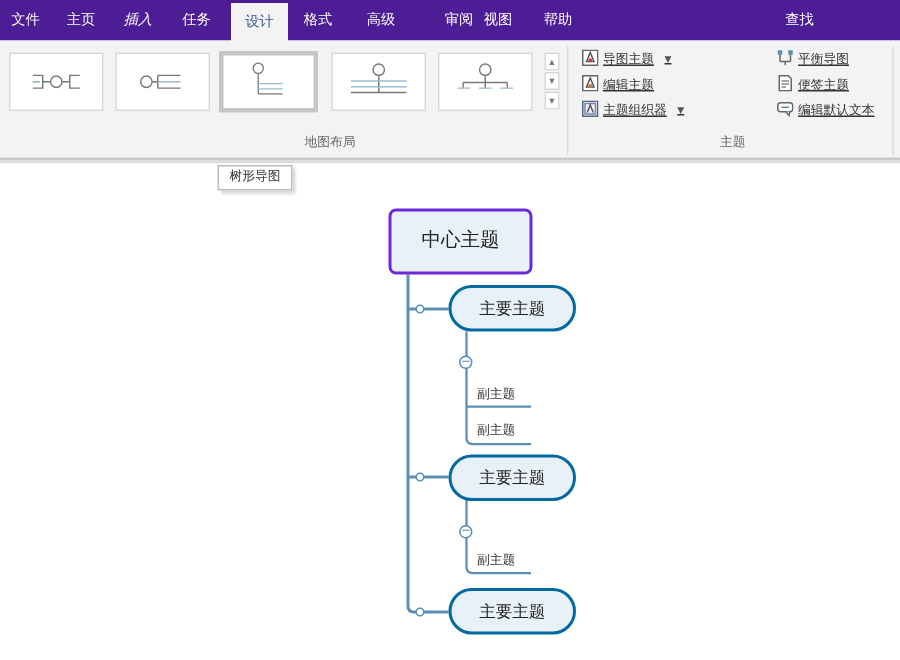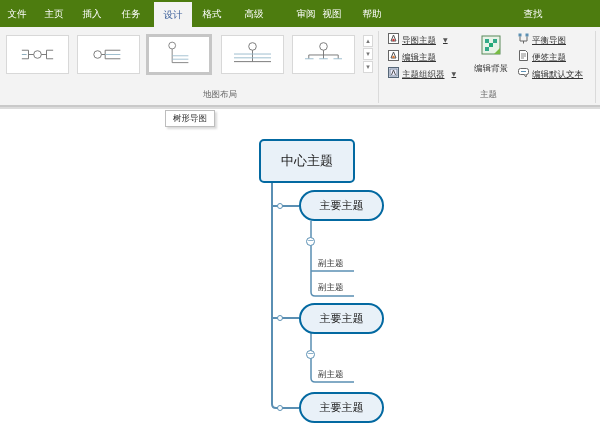--- a/index.html
+++ b/index.html
@@ -1,20 +1,20 @@
 <!DOCTYPE html>
 <html><head>
 <meta charset="utf-8">
 <style>
   * { box-sizing: border-box; margin: 0; padding: 0; }
   html, body { width: 600px; height: 440px; overflow: hidden; background: #ffffff; font-family: "DejaVu Sans", sans-serif; }
   .app { position: relative; width: 600px; height: 440px; }
 
   
-  .menubar { position: absolute; left: 0; top: 0; width: 600px; height: 27px; background: #4d7c0f; }
+  .menubar { position: absolute; left: 0; top: 0; width: 600px; height: 27px; background: #4c1d95; }
   .tab { position: absolute; top: 0; height: 27px; line-height: 28px; font-size: 9.5px; color: #ffffff; text-align: center; cursor: pointer; }
   .tab.active { background: #f3f3f3; color: #3b5f9a; top: 2px; height: 26px; line-height: 25px; }
 
   
   .ribbon { position: absolute; left: 0; top: 27px; width: 600px; height: 80px; background: #f3f3f3; border-bottom: 2px solid #c9c9c9; }
   .ribbon-bottom-shadow { position: absolute; left: 0; top: 107px; width: 600px; height: 2px; background: #dcdcdc; }
 
   .gallery-item { position: absolute; top: 8px; width: 63px; height: 39px; background: #ffffff; border: 1px solid #d8d8d8; cursor: pointer; }
   .gallery-item.selected { border: 3px solid #c6c6c6; top: 7px; height: 41px; width: 66px; }
   .gallery-item svg { position: absolute; left: 0; top: 0; width: 100%; height: 100%; }
@@ -26,40 +26,40 @@
 
   .rb-small { position: absolute; height: 14px; font-size: 8.5px; color: #333; line-height: 14px; white-space: nowrap; cursor: pointer; display: flex; align-items: flex-start; gap: 3px; text-decoration: underline; }
   .rb-small .ico { width: 11px; height: 11px; display: inline-block; position: relative; }
   .rb-small .caret { font-size: 6px; color: #555; margin-left: 4px; }
 
   .rb-large { position: absolute; left: 470px; top: 8px; width: 42px; height: 48px; cursor: pointer; text-align: center; }
   .rb-large .bigico { width: 20px; height: 20px; margin: 0 auto; position: relative; }
   .rb-large .lbl { font-size: 8.5px; color: #333; margin-top: 8px; white-space: nowrap; }
 
   
-  .tooltip { position: absolute; left: 145px; top: 110px; width: 50px; height: 17px; background: #ffffff; border: 1px solid #bdbdbd; box-shadow: 2px 2px 2px rgba(0,0,0,0.15); font-size: 8.5px; color: #333; text-align: center; line-height: 15px; margin-left: 20px; }
+  .tooltip { position: absolute; left: 145px; top: 110px; width: 50px; height: 17px; background: #ffffff; border: 1px solid #bdbdbd; box-shadow: 2px 2px 2px rgba(0,0,0,0.15); font-size: 8.5px; color: #333; text-align: center; line-height: 15px; }
 
   
   .canvas { position: absolute; left: 0; top: 109px; width: 600px; height: 331px; background: #ffffff; }
   .mm-svg { position: absolute; left: 0; top: 0; width: 600px; height: 440px; pointer-events: none; }
 
-  .central { position: absolute; left: 259px; top: 139px; width: 96px; height: 44px; background: #e9f1f8; border: 2px solid #0369a1; border-radius: 5px; font-size: 13px; color: #222; text-align: center; line-height: 40px; cursor: pointer; }
+  .central { position: absolute; left: 259px; top: 139px; width: 96px; height: 44px; background: #e9f1f8; border: 2px solid #6d28d9; border-radius: 5px; font-size: 13px; color: #222; text-align: center; line-height: 40px; cursor: pointer; }
   .main-topic { position: absolute; left: 299px; width: 85px; height: 31px; background: #e9f1f8; border: 2px solid #0369a1; border-radius: 16px; font-size: 11px; color: #222; text-align: center; line-height: 27px; cursor: pointer; }
   .sub-topic { position: absolute; left: 318px; width: 36px; height: 14px; font-size: 8.5px; color: #333; line-height: 14px; cursor: pointer; text-align: left; }
   .collapse { position: absolute; width: 9px; height: 9px; border: 1px solid #5a8fb3; border-radius: 50%; background: #fff; font-size: 8px; line-height: 6px; text-align: center; color: #5a8fb3; cursor: pointer; }
 </style>
 </head>
 <body>
 
 <div class="app">
 
   <div class="menubar">
     <div class="tab" style="left:4px;width:26px;">文件</div>
     <div class="tab" style="left:40px;width:28px;">主页</div>
-    <div class="tab" style="left:78px;width:28px;">插入</div>
+    <div class="tab" style="left:78px;width:28px;font-style:italic;">插入</div>
     <div class="tab" style="left:117px;width:28px;">任务</div>
     <div class="tab active" style="left:154px;width:38px;">设计</div>
     <div class="tab" style="left:198px;width:28px;">格式</div>
     <div class="tab" style="left:240px;width:28px;">高级</div>
     <div class="tab" style="left:292px;width:28px;">审阅</div>
     <div class="tab" style="left:318px;width:28px;">视图</div>
     <div class="tab" style="left:358px;width:28px;">帮助</div>
     <div class="tab" style="left:518px;width:30px;">查找</div>
   </div>
 
@@ -150,33 +150,20 @@
         <svg viewBox="0 0 11 11" width="11" height="11">
             <rect x="0.5" y="0.5" width="10" height="10" fill="#eef" stroke="#567"></rect>
             <rect x="2" y="2" width="7" height="7" fill="none" stroke="#789"></rect>
             <path d="M3.5 8 L5.5 3 L7.5 8" fill="none" stroke="#555"></path>
           </svg>
       </span>
       <span>主题组织器</span>
       <span class="caret">▼</span>
     </div>
 
-    <div class="rb-large">
-      <div class="bigico">
-        <svg viewBox="0 0 20 20" width="20" height="20">
-          <rect x="1" y="1" width="18" height="18" fill="#e8f3e8" stroke="#5a8a5a"></rect>
-          <rect x="4" y="4" width="4" height="4" fill="#3a8"></rect>
-          <rect x="12" y="4" width="4" height="4" fill="#3a8"></rect>
-          <rect x="8" y="8" width="4" height="4" fill="#2a7"></rect>
-          <rect x="4" y="12" width="4" height="4" fill="#3a8"></rect>
-          <path d="M13 19 L19 13 L19 19 Z" fill="#7b4"></path>
-        </svg>
-      </div>
-      <div class="lbl">编辑背景</div>
-    </div>
 
     <div class="rb-small" style="left:518px;top:6px;">
       <span class="ico">
         <svg viewBox="0 0 11 11" width="11" height="11">
             <rect x="0.5" y="0.5" width="3" height="3" fill="#5a8fb3"></rect>
             <rect x="7.5" y="0.5" width="3" height="3" fill="#5a8fb3"></rect>
             <line x1="2" y1="3.5" x2="2" y2="8" stroke="#666"></line>
             <line x1="9" y1="3.5" x2="9" y2="8" stroke="#666"></line>
             <line x1="2" y1="8" x2="9" y2="8" stroke="#666"></line>
             <line x1="5.5" y1="8" x2="5.5" y2="10.5" stroke="#666"></line>

